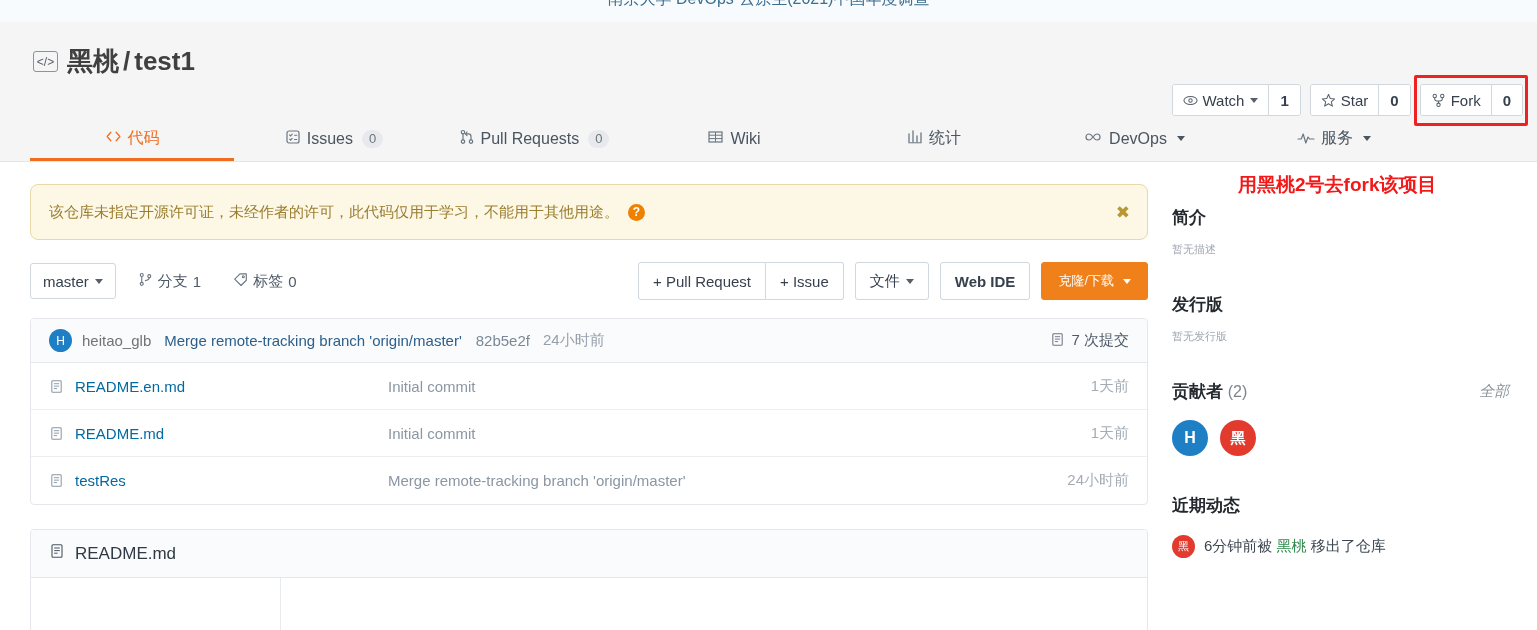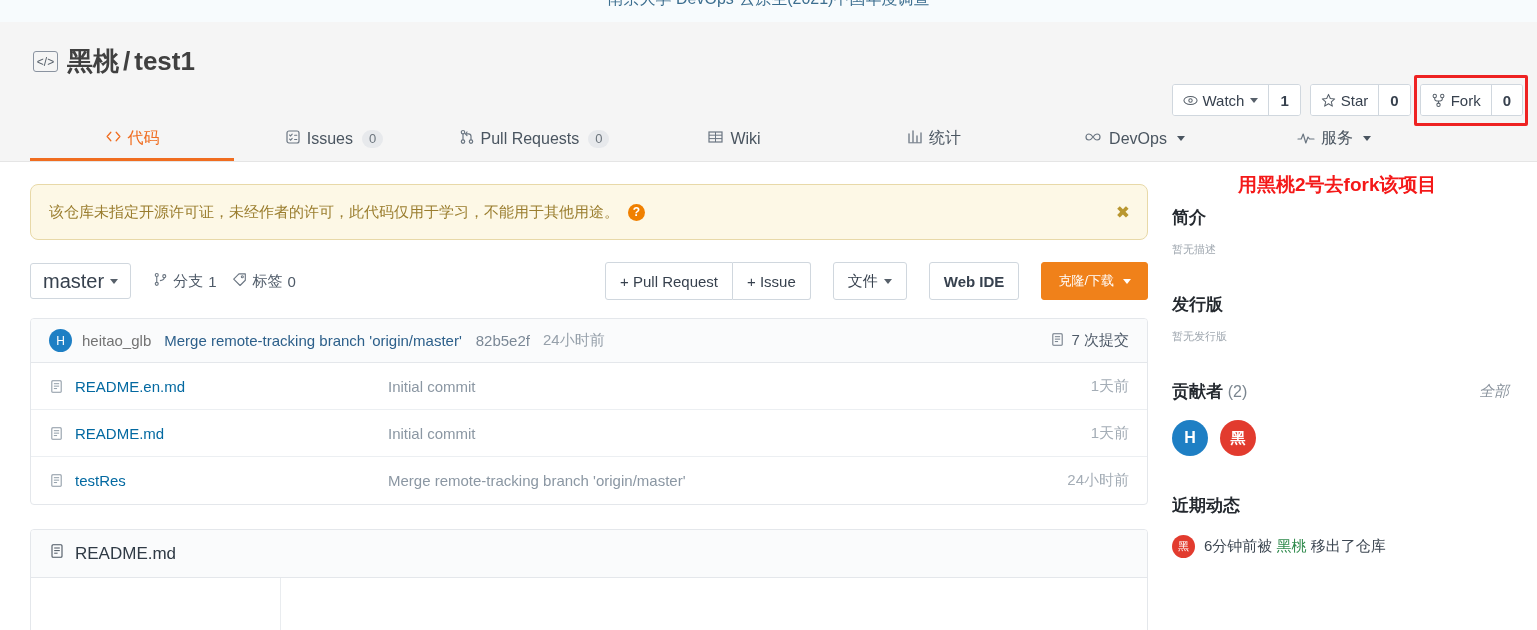--- a/index.html
+++ b/index.html
@@ -220,37 +220,37 @@
     width: 1118px;
     position: relative;
   }
   .branch-btn {
     border: 1px solid #d0d7de;
     background: #fff;
     border-radius: 3px;
     height: 36px;
     display: flex; align-items: center;
     padding: 0 12px;
-    font-size: 20px;
+    font-size: 15px;
     color: #37414e;
   }
   .meta-links {
     display: flex; align-items: center;
-    gap: 16px;
+    gap: 32px;
     margin-left: 22px;
     font-size: 15px;
     color: #4e5a68;
   }
   .meta-links .mi { display: flex; align-items: center; gap: 5px; }
   .tb-right {
     position: absolute;
     right: 0; top: 0;
     display: flex;
     align-items: center;
-    gap: 22px;
+    gap: 11px;
   }
   .tb-btn {
     border: 1px solid #d0d7de;
     background: #fff;
     border-radius: 3px;
     height: 38px;
     display: flex; align-items: center;
     padding: 0 14px;
     font-size: 15px;
     color: #37414e;

